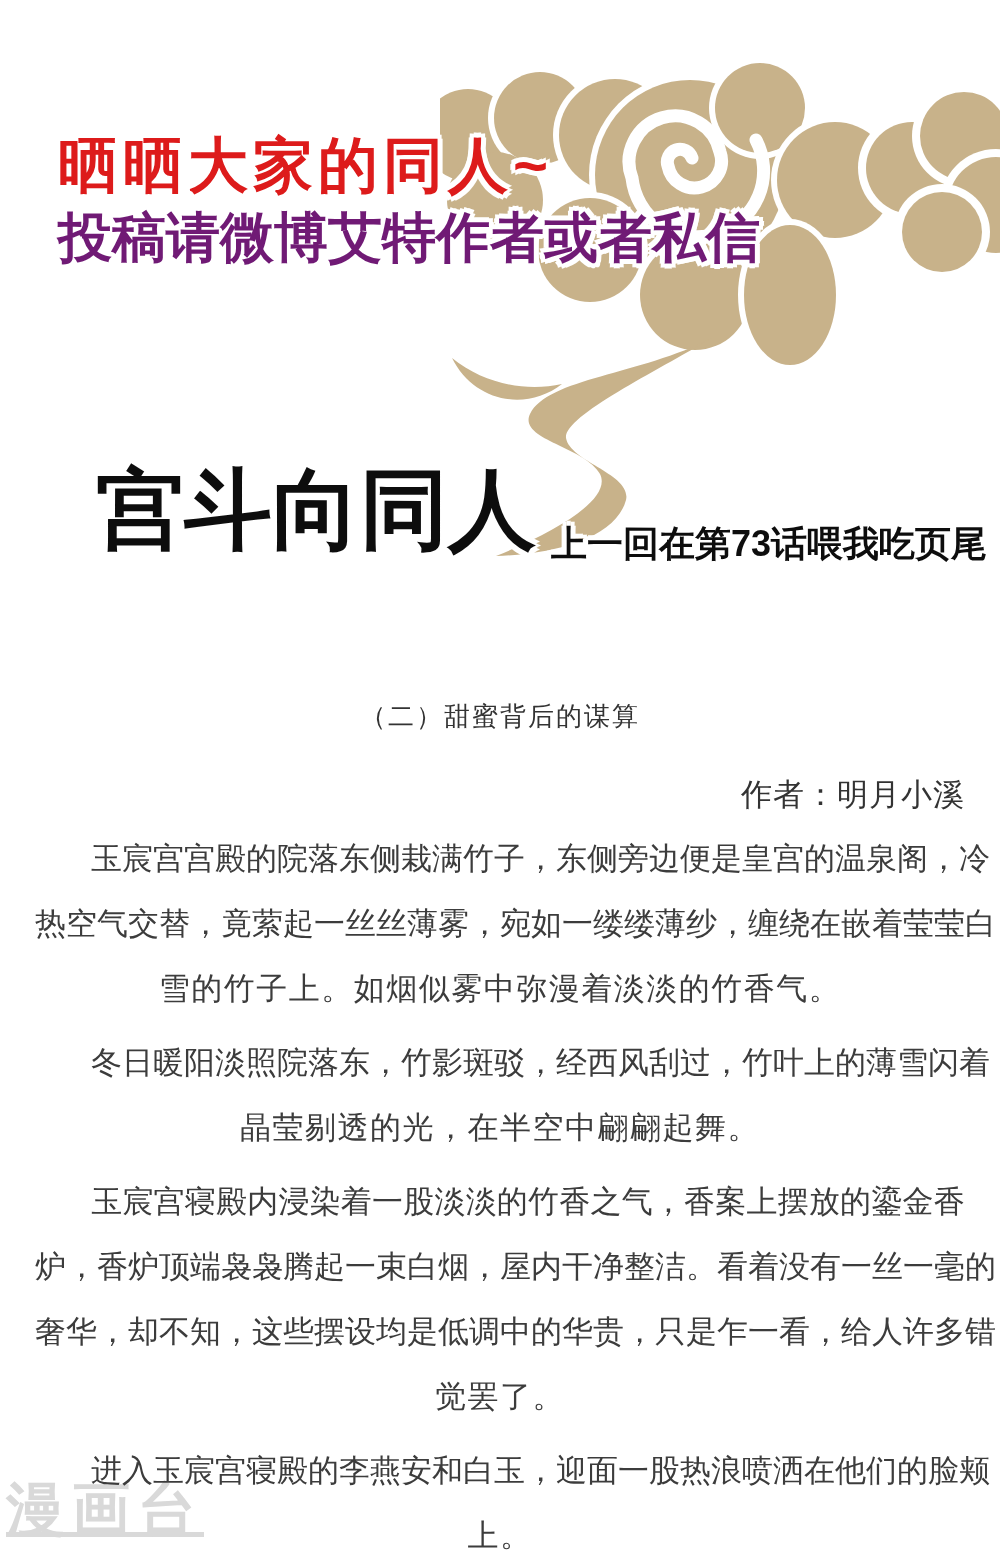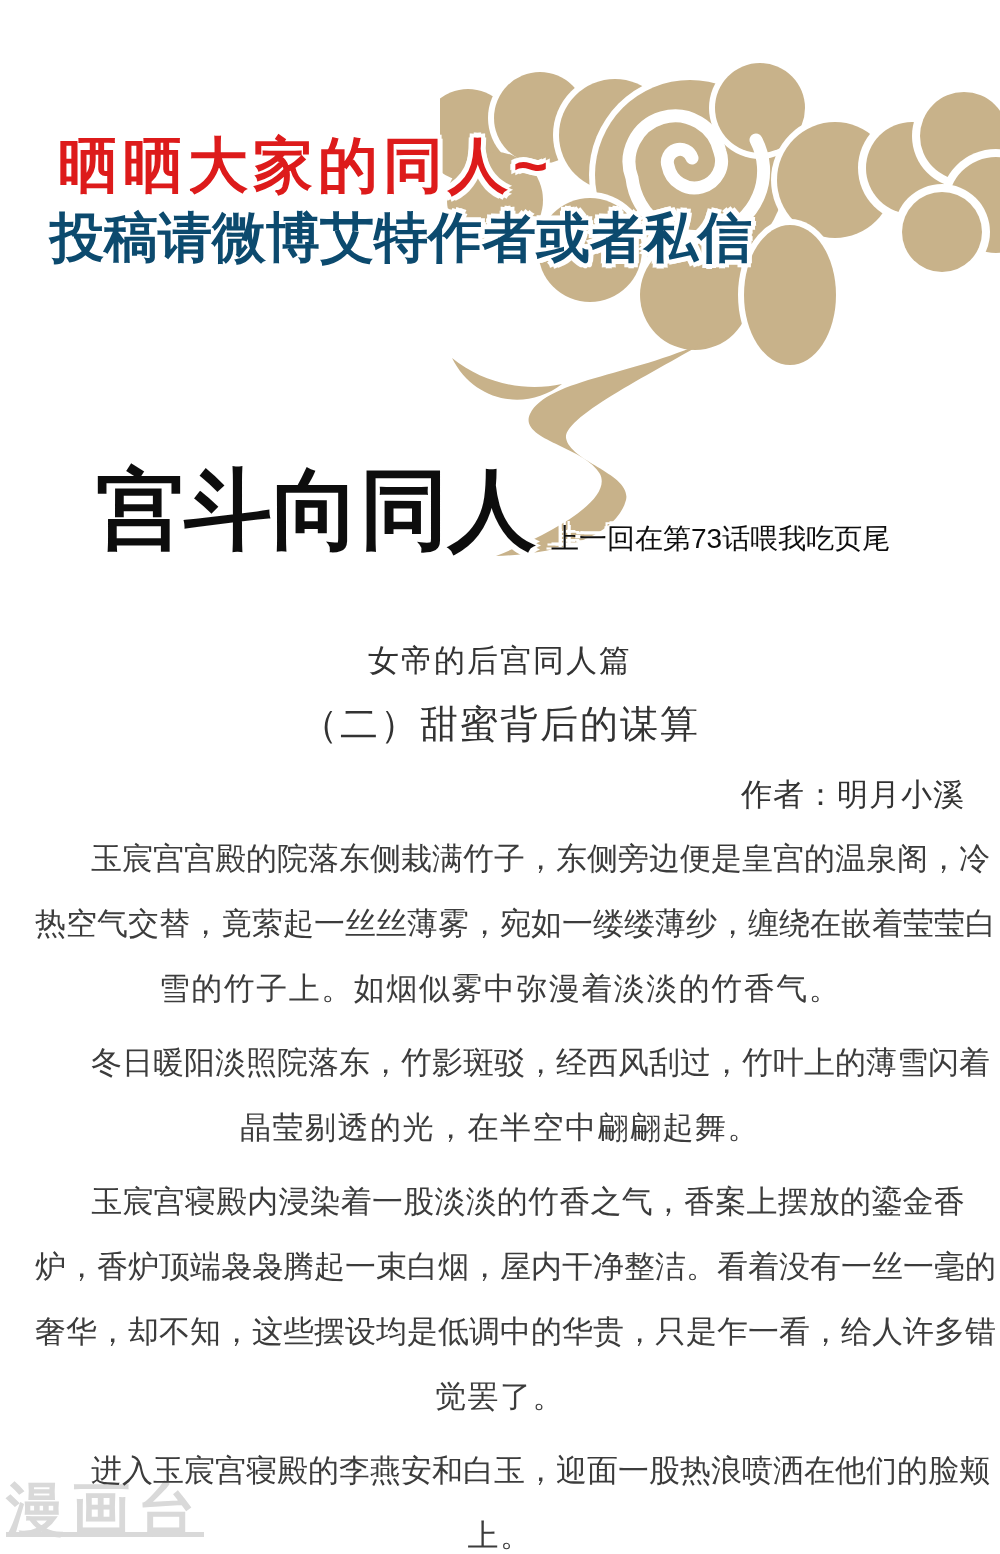--- a/index.html
+++ b/index.html
@@ -13,34 +13,34 @@
   .outlined{
     text-shadow:
       -4px -4px 0 #fff, 4px -4px 0 #fff, -4px 4px 0 #fff, 4px 4px 0 #fff,
       0 -5px 0 #fff, 0 5px 0 #fff, -5px 0 0 #fff, 5px 0 0 #fff;
   }
   .headline-red{
     left:58px;top:136px;font-size:60px;line-height:1;font-weight:900;
     color:#dd1b1b;letter-spacing:5px;
   }
   .instr{
-    left:50px;font-size:54px;line-height:1;font-weight:900;color:#0c4a6e;
+    left:58px;font-size:54px;line-height:1;font-weight:900;color:#701a75;
     letter-spacing:0px;
   }
   .instr1{top:210px;}
   .instr2{top:284px;}
   .page-title{
     left:84px;top:466px;font-size:88px;line-height:1;font-weight:900;color:#0d0d0d;margin-left:12px;
   }
   .subtitle{
-    left:551px;top:524px;font-size:28px;line-height:1.1;font-weight:400;color:#0d0d0d;
+    left:551px;top:524px;font-size:36px;line-height:1.1;font-weight:700;color:#0d0d0d;
   }
   .center-line{left:0;width:1000px;text-align:center;color:#333;}
   .series-title{top:640px;font-size:31px;letter-spacing:2px;}
-  .chapter-title{top:699px;font-size:38px;letter-spacing:2px;}
+  .chapter-title{top:699px;font-size:26px;letter-spacing:2px;}
   .author-line{right:35px;top:774px;font-size:31px;color:#333;letter-spacing:1px;}
   .story-body{
     position:absolute;left:35px;top:826px;width:930px;color:#3c3c3c;
   }
   .body-line{
     height:65px;line-height:65px;font-size:31px;letter-spacing:1.5px;
     white-space:nowrap;overflow:hidden;
   }
   .body-line.full{
     display:flex;justify-content:space-between;letter-spacing:0;
@@ -112,21 +112,20 @@
 
     <div class="abs headline-red outlined" style="color: rgb(221, 27, 27);">晒晒大家的同人~</div>
 
     <div class="abs instr instr1 outlined">投稿请微博艾特作者或者私信</div>
 
 
     <div class="abs page-title outlined">宫斗向同人</div>
 
     <div class="abs subtitle outlined">上一回在第73话喂我吃页尾</div>
 
-    <div class="abs center-line series-title">女帝的后宫同人篇</div>
 
     <div class="abs center-line chapter-title">（二）甜蜜背后的谋算</div>
 
     <div class="abs author-line">作者：明月小溪</div>
 
     <div class="story-body">
         <div class="body-line full">
           <span class="indent-spacer"></span>
           <span>玉</span>
           <span>宸</span>

